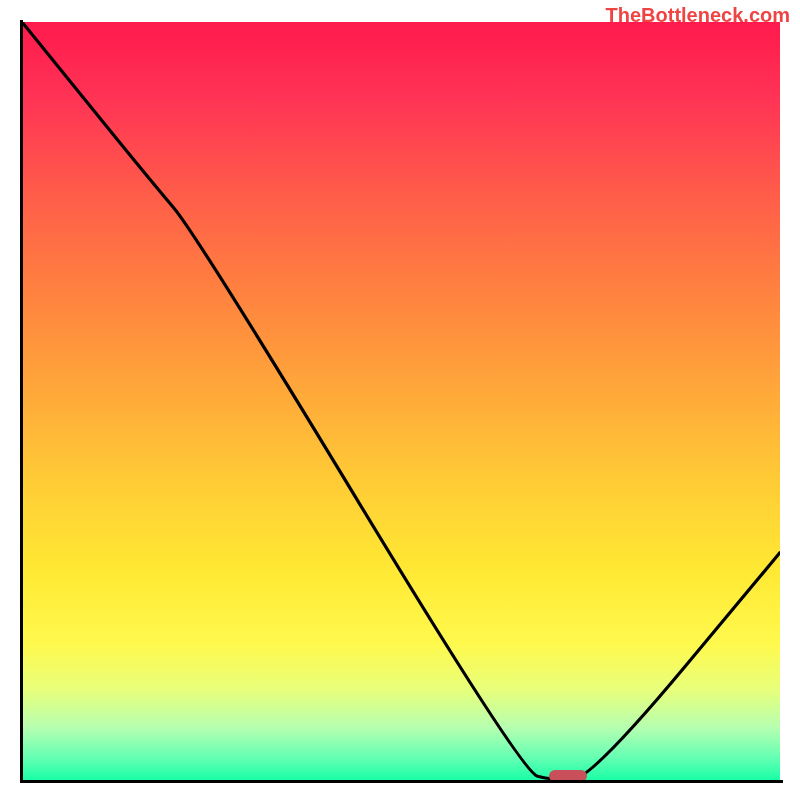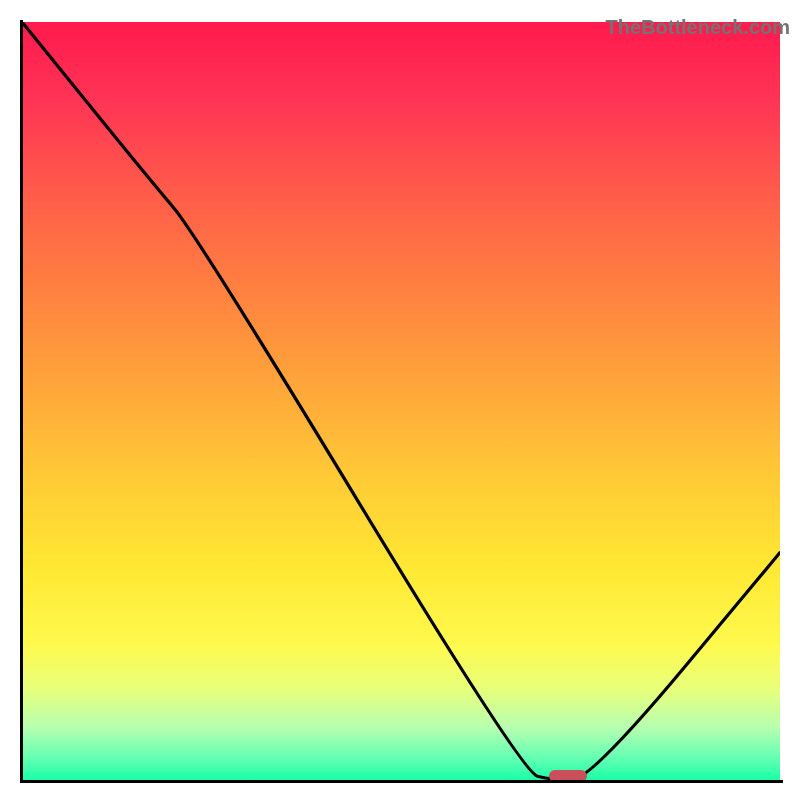--- a/index.html
+++ b/index.html
@@ -8,25 +8,25 @@
     background: #ffffff;
     font-family: Arial, sans-serif;
   }
   .container {
     width: 800px;
     height: 800px;
     position: relative;
   }
   .watermark {
     position: absolute;
-    top: 16px;
+    top: 4px;
     right: 10px;
     font-size: 20px;
     font-weight: bold;
-    color: #737373;
+    color: #ef4444;
     z-index: 10;
   }
   .plot {
     position: absolute;
     left: 22px;
     top: 22px;
     width: 758px;
     height: 758px;
     background: linear-gradient(to bottom,
       #ff1a4d 0%,

